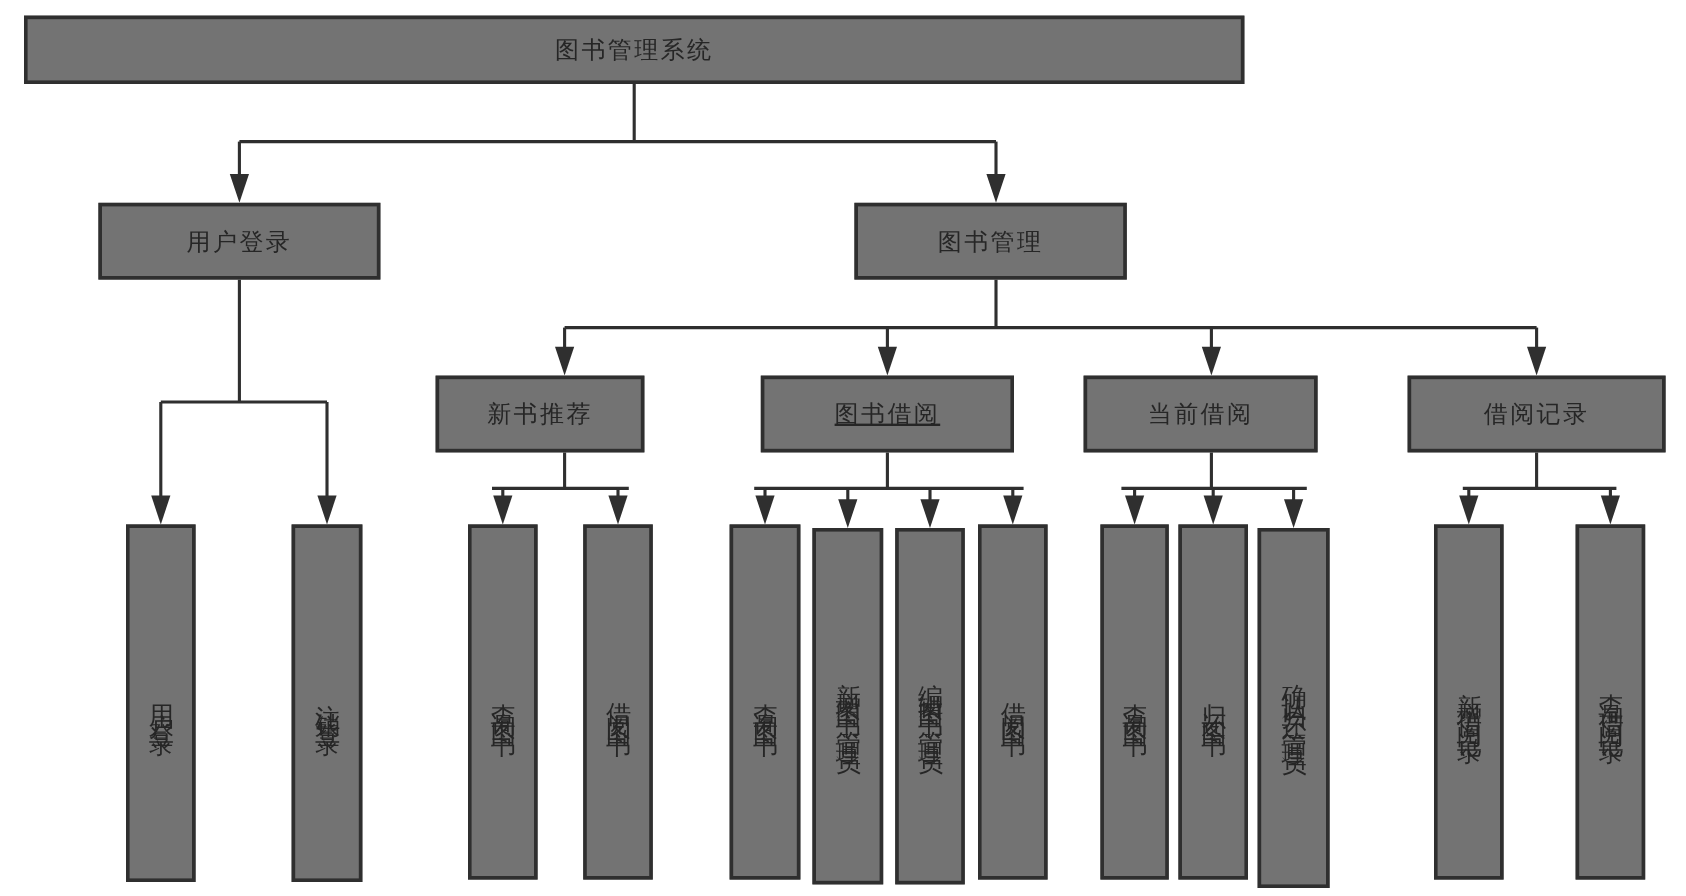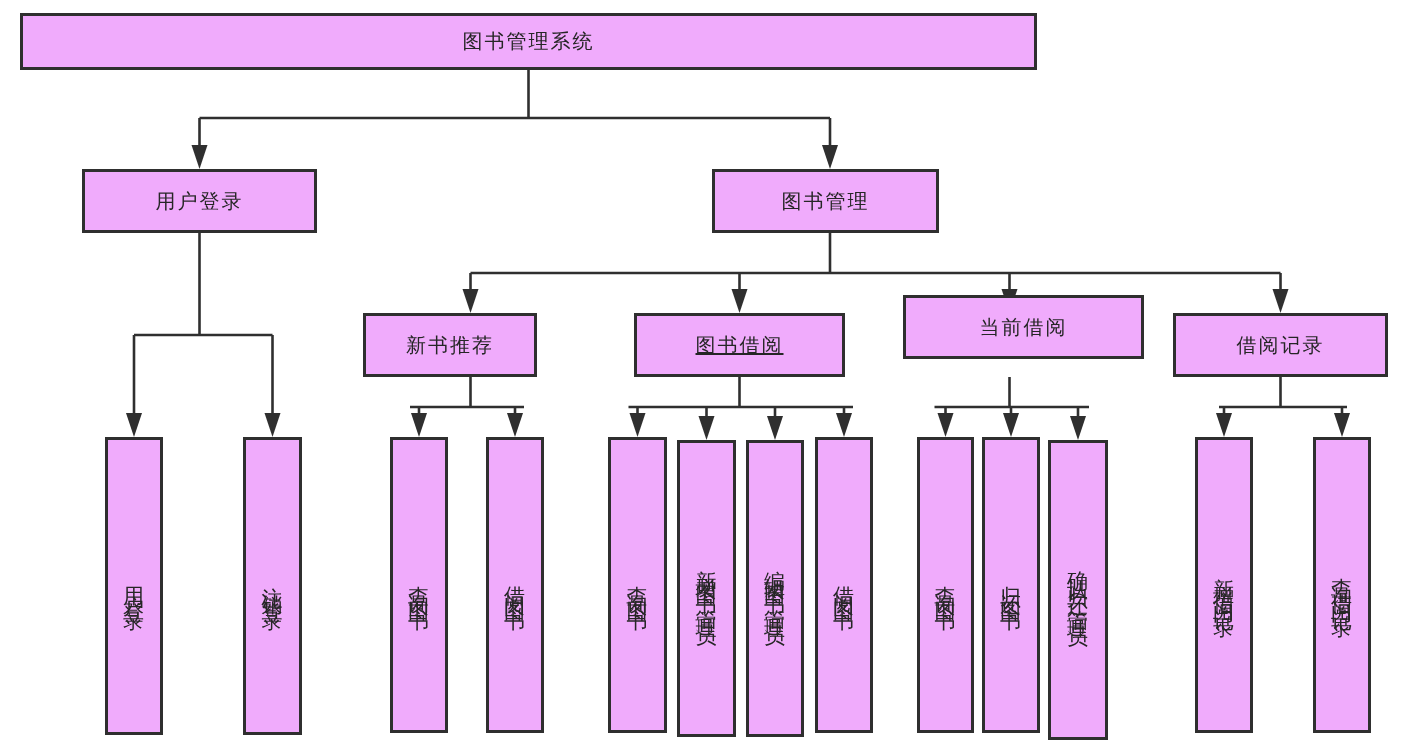--- a/index.html
+++ b/index.html
@@ -9,21 +9,21 @@
     height: 747px;
     background: var(--bg, #ffffff);
     font-family: "Liberation Sans", "DejaVu Sans", sans-serif;
     overflow: hidden;
   }
   #edges { position: absolute; left: 0; top: 0; z-index: 1; }
   .node {
     position: absolute;
     box-sizing: border-box;
     border: 3px solid var(--line, #2f2f2f);
-    background: #f0abfc;
+    background: #737373;
     color: var(--text, #262626);
     display: flex;
     align-items: center;
     justify-content: center;
     z-index: 2;
     text-align: center;
   }
   .node.horizontal {
     font-size: 20px;
     letter-spacing: 2px;
@@ -104,21 +104,21 @@
       <polygon points="1216,413 1232,413 1224,437" fill="#2f2f2f"></polygon>
       <line x1="1342" y1="407" x2="1342" y2="419" stroke="#2f2f2f" stroke-width="2.6"></line>
       <polygon points="1334,413 1350,413 1342,437" fill="#2f2f2f"></polygon>
     </svg>
   <div id="nodes">
       <div class="node horizontal" style="left: 20px; top: 13px; width: 1017px; height: 57px;">图书管理系统</div>
       <div class="node horizontal" style="left: 82px; top: 169px; width: 235px; height: 64px;">用户登录</div>
       <div class="node horizontal" style="left: 712px; top: 169px; width: 227px; height: 64px;">图书管理</div>
       <div class="node horizontal" style="left: 363px; top: 313px; width: 174px; height: 64px;">新书推荐</div>
       <div class="node horizontal" style="left: 634px; top: 313px; width: 211px; height: 64px; text-decoration: underline;">图书借阅</div>
-      <div class="node horizontal" style="left: 903px; top: 295px; width: 241px; height: 64px;">当前借阅</div>
+      <div class="node horizontal" style="left: 903px; top: 313px; width: 195px; height: 64px;">当前借阅</div>
       <div class="node horizontal" style="left: 1173px; top: 313px; width: 215px; height: 64px;">借阅记录</div>
       <div class="node vertical" style="left: 105px; top: 437px; width: 58px; height: 298px;">用户登录</div>
       <div class="node vertical" style="left: 243px; top: 437px; width: 59px; height: 298px;">注销登录</div>
       <div class="node vertical" style="left: 390px; top: 437px; width: 58px; height: 296px;">查询图书</div>
       <div class="node vertical" style="left: 486px; top: 437px; width: 58px; height: 296px;">借阅图书</div>
       <div class="node vertical" style="left: 608px; top: 437px; width: 59px; height: 296px;">查询图书</div>
       <div class="node vertical" style="left: 677px; top: 440px; width: 59px; height: 297px;">新增图书（管理员）</div>
       <div class="node vertical" style="left: 746px; top: 440px; width: 58px; height: 297px;">编辑图书（管理员）</div>
       <div class="node vertical" style="left: 815px; top: 437px; width: 58px; height: 296px;">借阅图书</div>
       <div class="node vertical" style="left: 917px; top: 437px; width: 57px; height: 296px;">查询图书</div>

